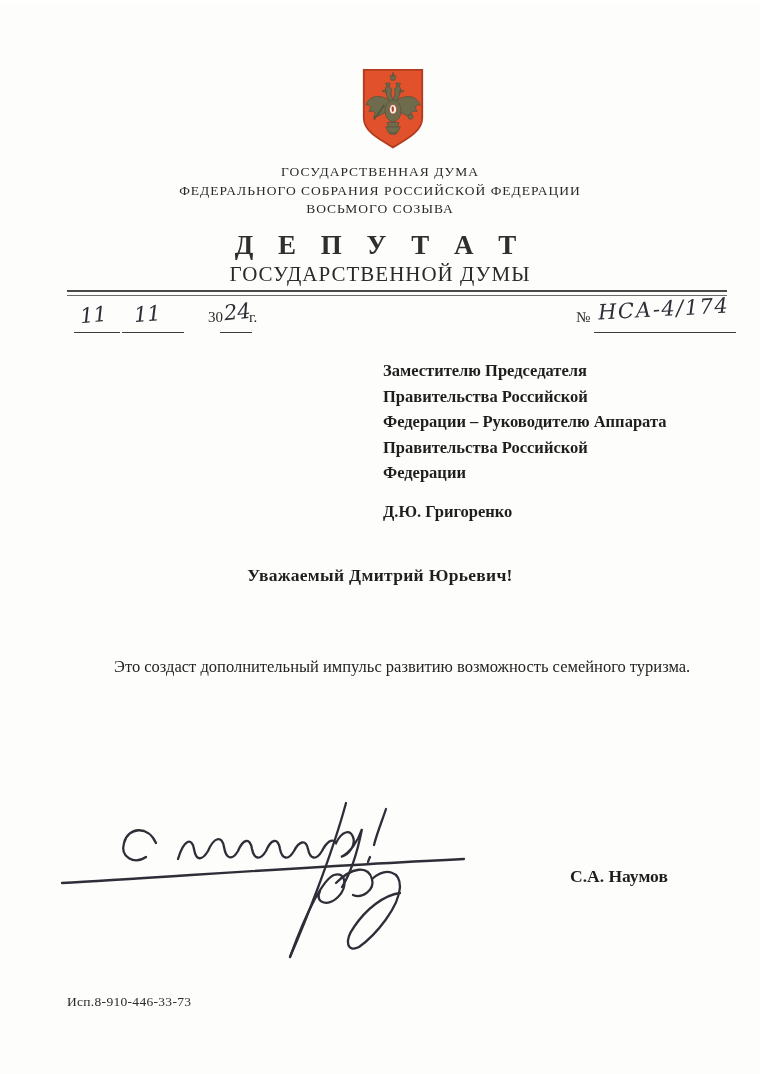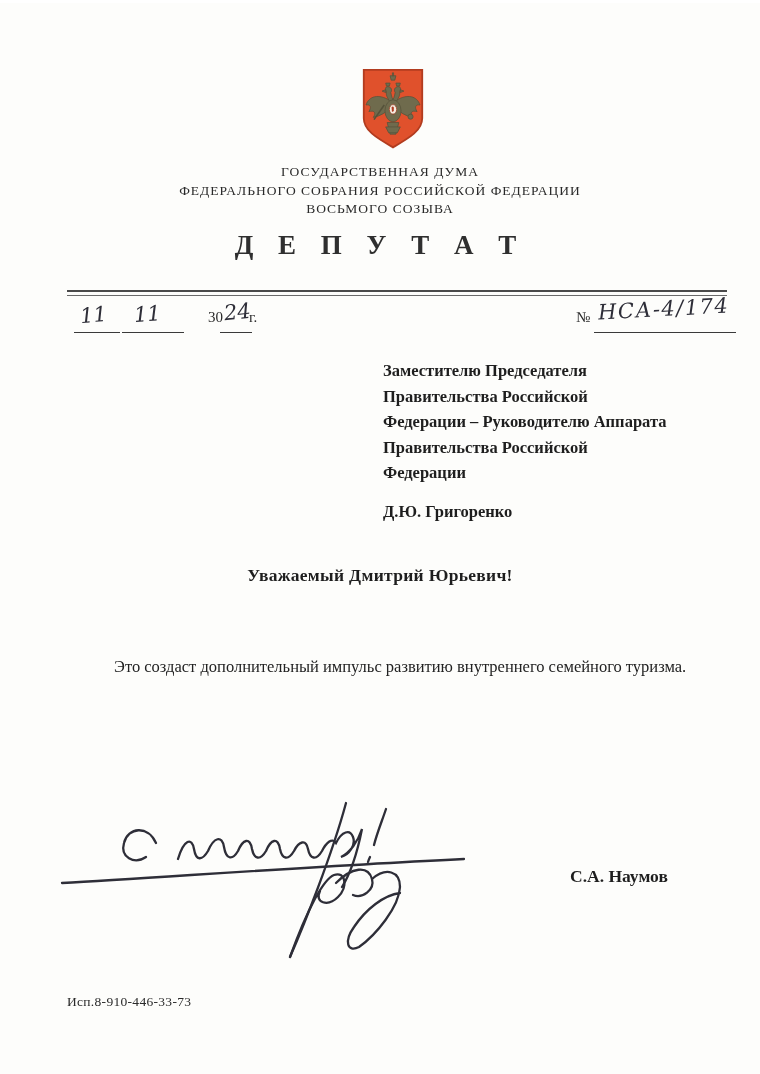--- a/index.html
+++ b/index.html
@@ -91,20 +91,21 @@
 
     <ellipse cx="50" cy="58" rx="5" ry="6.5" fill="#f3ece1" stroke="#9b3b22" stroke-width="1"></ellipse>
     <path d="M48 55 C50 53 52 55 51 58 C52 60 50 62 48.5 61 Z" fill="#b03a20"></path>
   </svg>
 
   <div class="org">
     <div class="org-line">ГОСУДАРСТВЕННАЯ ДУМА</div>
     <div class="org-line">ФЕДЕРАЛЬНОГО СОБРАНИЯ РОССИЙСКОЙ ФЕДЕРАЦИИ</div>
     <div class="org-line">ВОСЬМОГО СОЗЫВА</div>
     <div class="dep">Д Е П У Т А Т</div>
+    <div class="duma">ГОСУДАРСТВЕННОЙ ДУМЫ</div>
   </div>
 
   <div class="rule"></div>
 
   <div class="dateline">
     <span class="dl-abs hw day">11</span>
     <span class="dl-abs u u1"></span>
     <span class="dl-abs hw month">11</span>
     <span class="dl-abs u u2"></span>
     <span class="dl-abs yprefix">30</span>
@@ -121,21 +122,21 @@
     <span class="aline">Правительства Российской</span>
     <span class="aline">Федерации – Руководителю Аппарата</span>
     <span class="aline">Правительства Российской</span>
     <span class="aline">Федерации</span>
     <div class="aname">Д.Ю. Григоренко</div>
   </div>
 
   <div class="salutation">Уважаемый Дмитрий Юрьевич!</div>
 
   <div class="body-text">
-    <p>Это создаст дополнительный импульс развитию внутреннего семейного туризма.</p>
+    <p>Это создаст дополнительный импульс развитию возможность семейного туризма.</p>
   </div>
 
   <div class="closing-hw">
     <span class="sr">С уважением!</span>
     <svg viewBox="0 0 430 172" aria-hidden="true">
       <g fill="none" stroke="#2e2e38" stroke-width="2.3" stroke-linecap="round">
 
         <path d="M100 48 C92 30 72 32 68 48 C64 62 78 70 90 62"></path>
 
         <path d="M122 64 C128 44 136 42 138 54 C140 66 146 66 152 56

